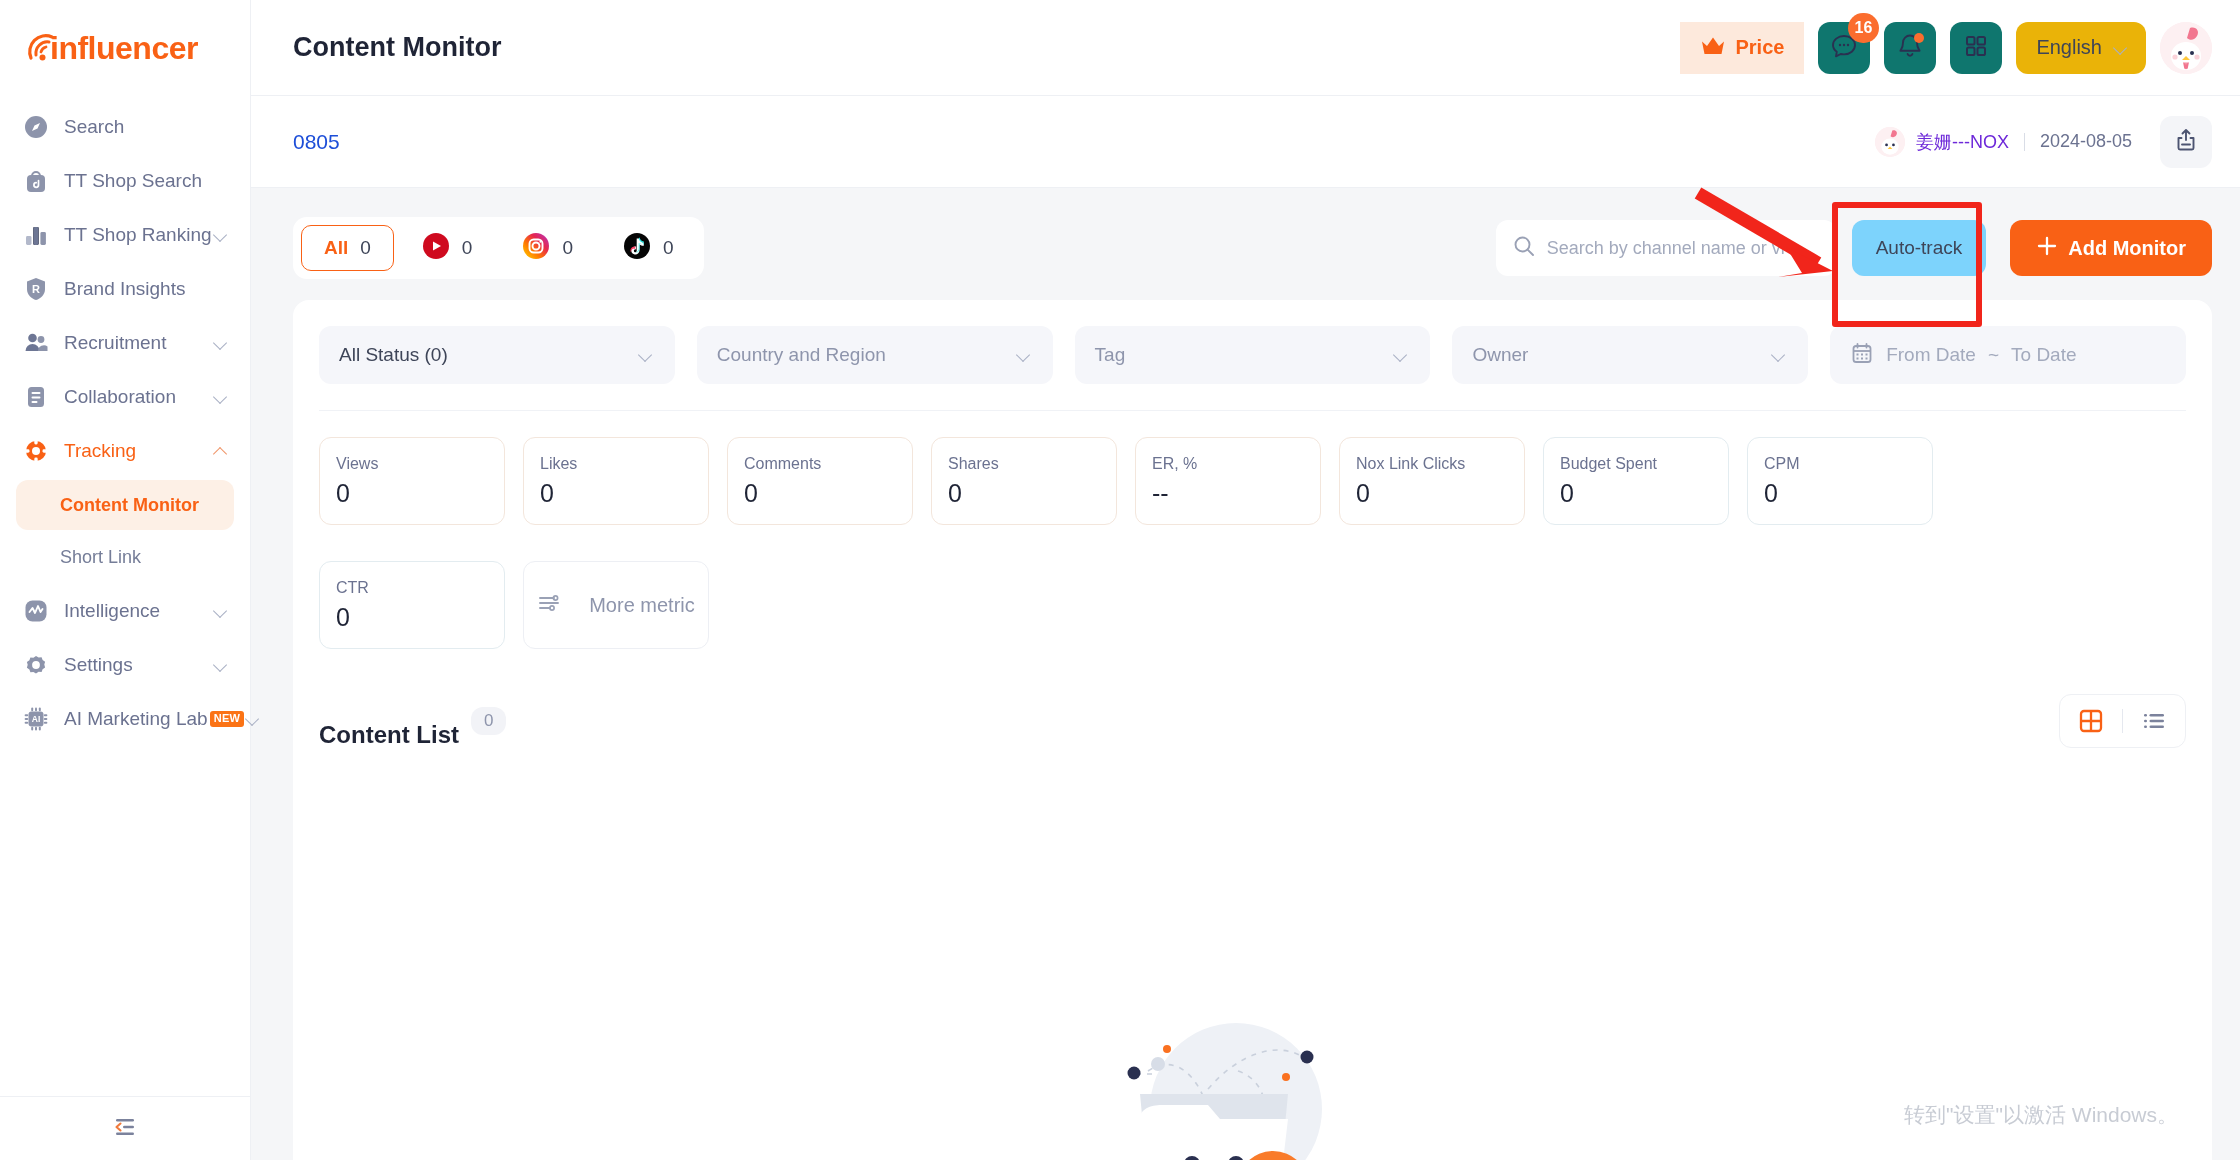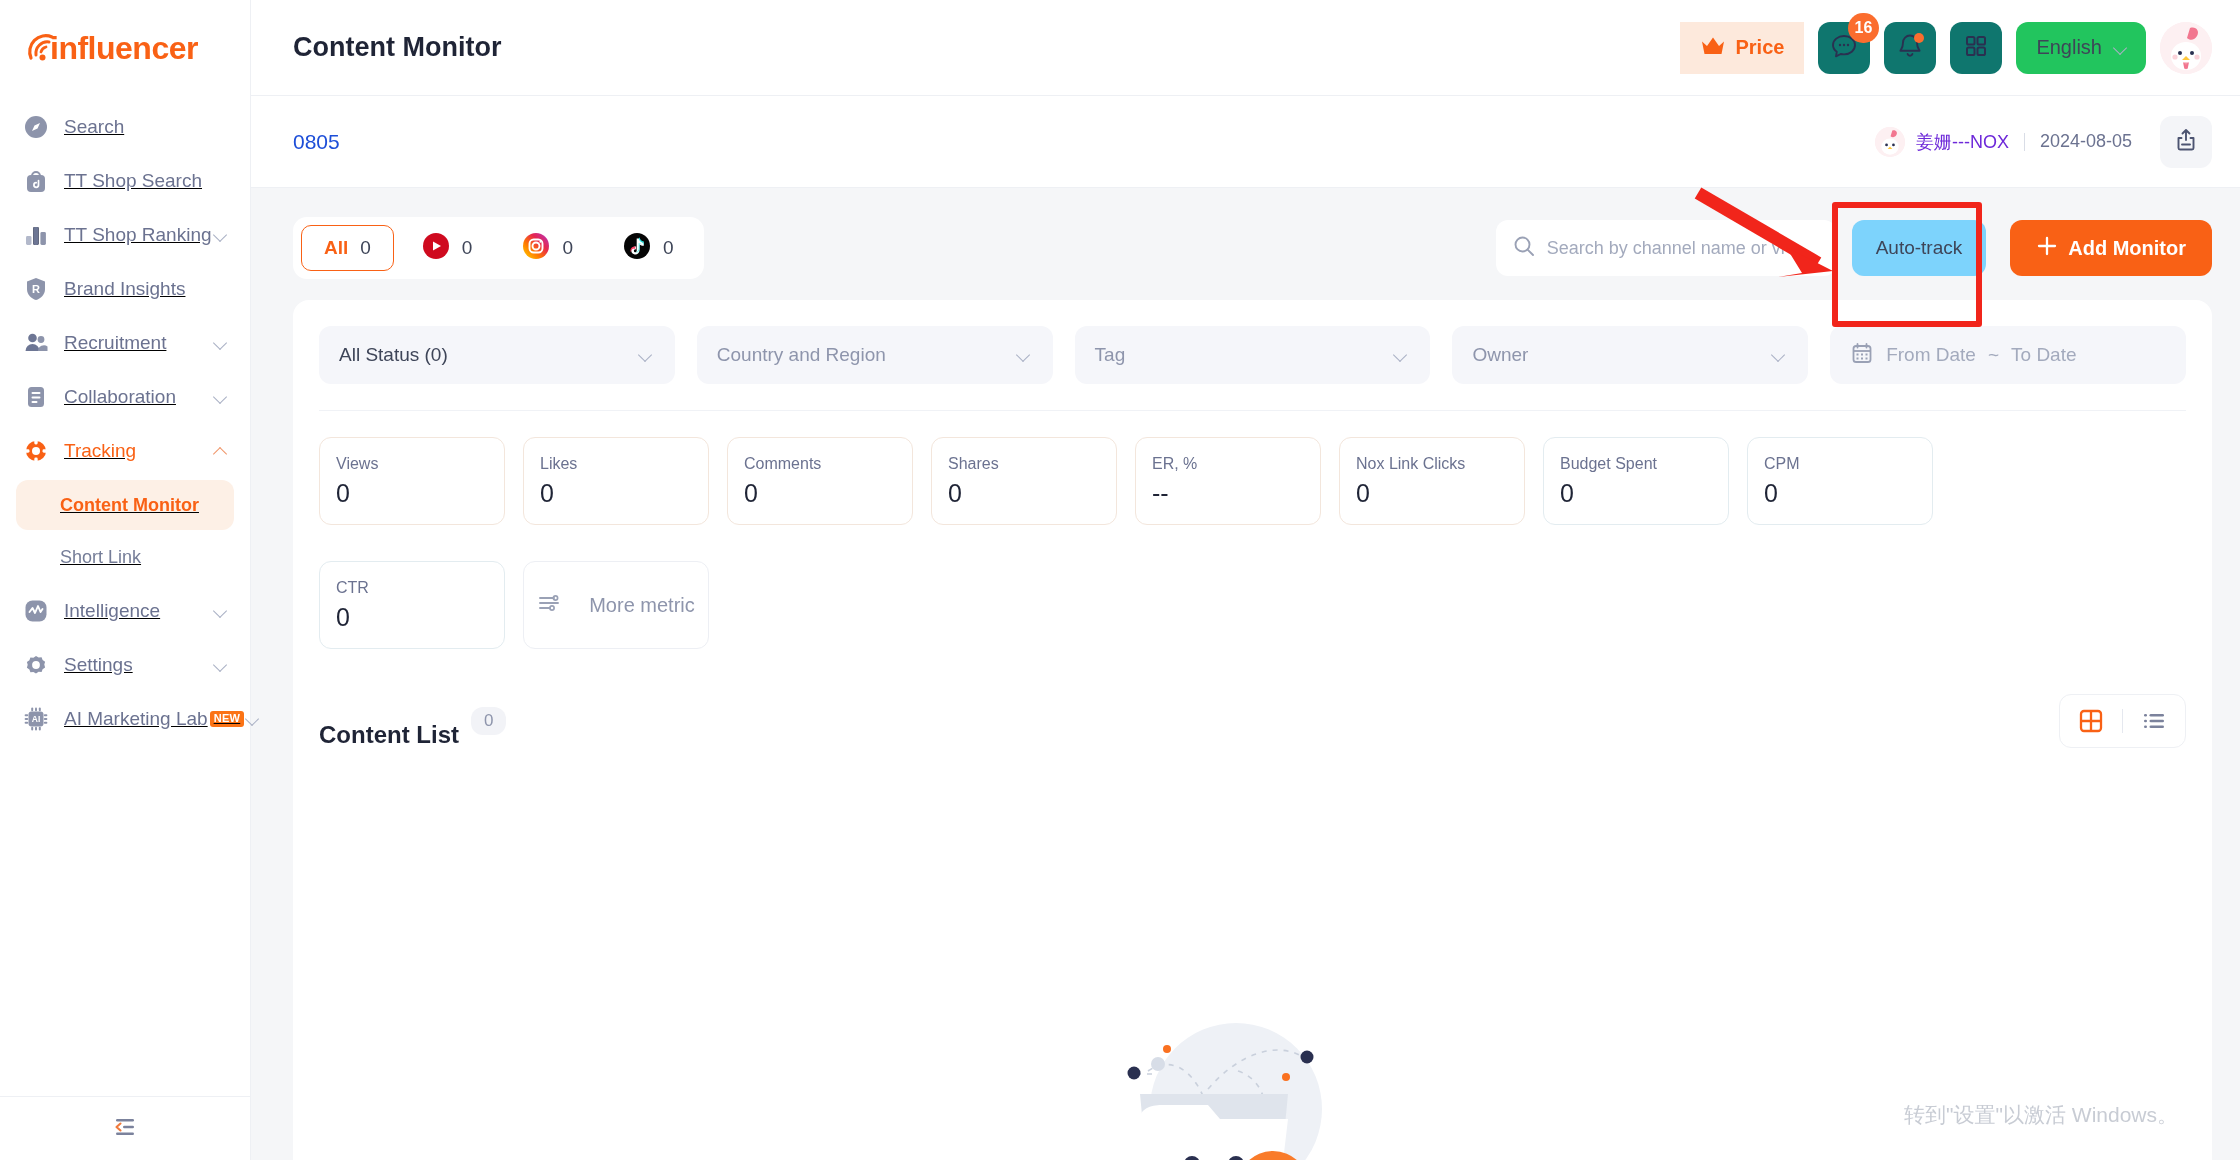--- a/index.html
+++ b/index.html
@@ -18,21 +18,21 @@
     display: flex; flex-direction: column; position: relative; flex: 0 0 251px;
   }
   .logo-wrap { height: 96px; display: flex; align-items: center; padding-left: 22px; }
   .logo { display: flex; align-items: center; gap: 2px; }
   .logo-mark { width: 40px; height: 40px; position: relative; }
   .logo-text {
     font-size: 32px; font-weight: 700; color: #f96115;
     letter-spacing: -0.5px; line-height: 1;
     margin-left: -14px;
   }
-  .nav { padding-top: 4px; flex: 1 1 auto; text-decoration: underline; }
+  .nav { padding-top: 4px; flex: 1 1 auto; }
   .nav-item {
     display: flex; align-items: center; height: 54px;
     padding: 0 20px 0 22px; cursor: pointer; position: relative;
   }
   .nav-icon {
     width: 28px; height: 28px; flex: 0 0 28px;
     display: flex; align-items: center; justify-content: center;
   }
   .nav-label {
     font-size: 19px; color: #6b7290; margin-left: 14px;
@@ -88,21 +88,21 @@
     position: absolute; top: -9px; right: -9px;
     min-width: 30px; height: 30px; border-radius: 15px; background: #fb6d2e;
     color: #fff; font-size: 16px; font-weight: 600;
     display: flex; align-items: center; justify-content: center; padding: 0 7px;
   }
   .dot-badge {
     position: absolute; top: 11px; right: 12px;
     width: 10px; height: 10px; border-radius: 50%; background: #fb6d2e;
   }
   .lang-btn {
-    height: 52px; background: #22c55e; border-radius: 12px; padding: 0 16px 0 20px;
+    height: 52px; background: #eab308; border-radius: 12px; padding: 0 16px 0 20px;
     display: flex; align-items: center; gap: 10px; cursor: pointer;
   }
   .lang-label { font-size: 20px; color: #3e4558; }
   .avatar-top {
     width: 52px; height: 52px; border-radius: 50%; overflow: hidden;
     background: #fdecef; cursor: pointer;
   }
 
   
   .subheader {

